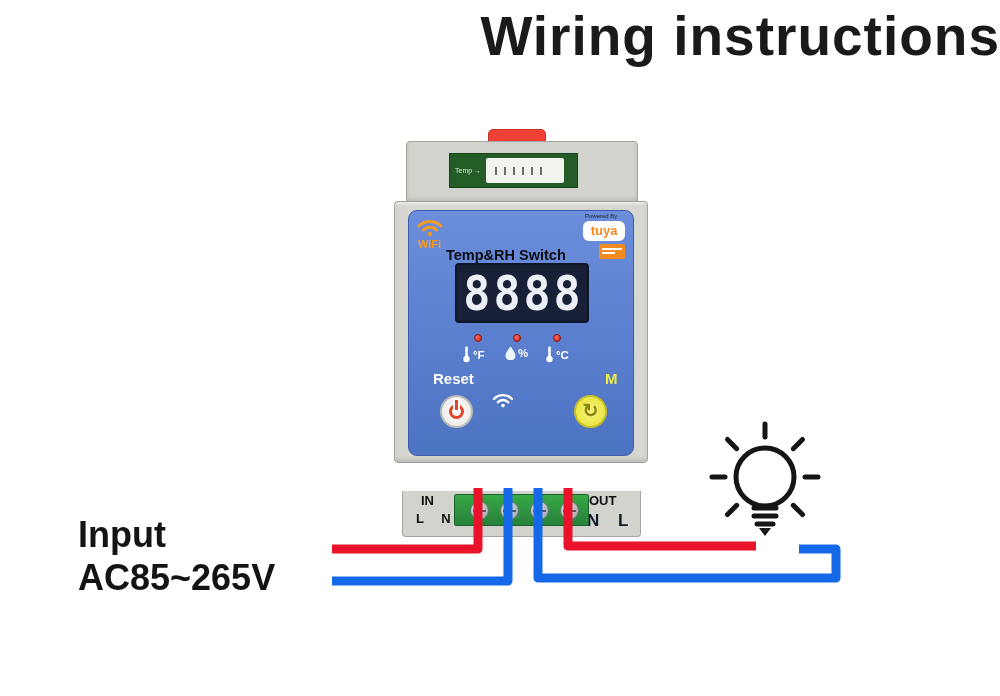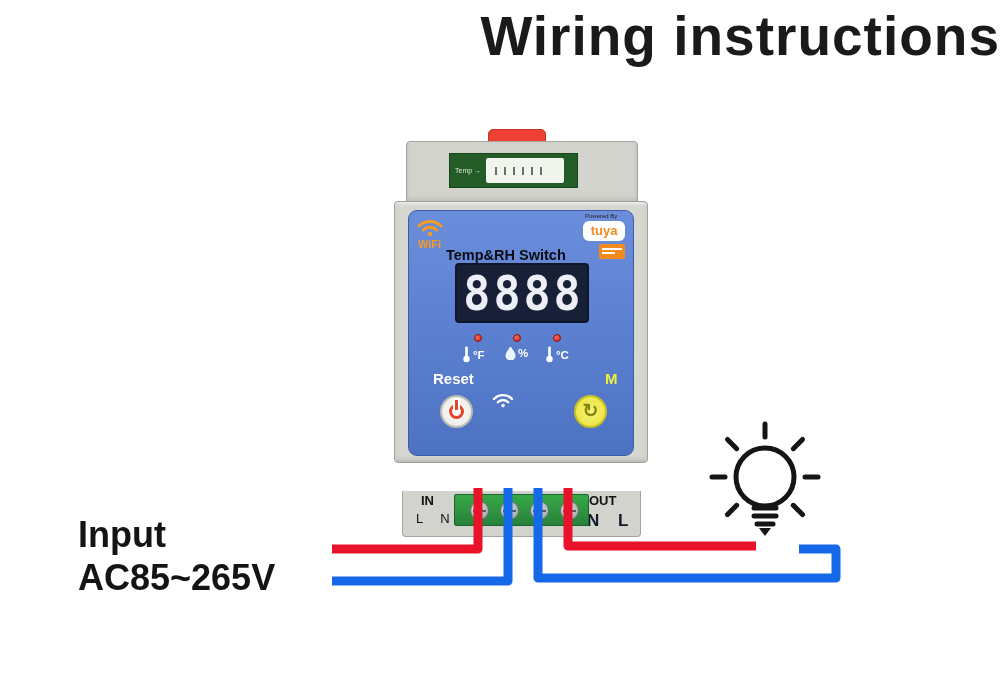--- a/index.html
+++ b/index.html
@@ -73,21 +73,21 @@
 
   .m-btn { left:165px; top:184px; width:33px; height:33px; border-radius:50%;
            background:radial-gradient(#f6f27a,#e8e232); border:2px solid #c6c026;
            color:#8a8411; font-size:19px; font-weight:700; text-align:center; line-height:28px; }
 
   
   .bottom-section { left:402px; top:458px; width:239px; height:46px; background:#d2d3cd;
                     border:1px solid #a3a49e; border-top:none; border-radius:0 0 4px 4px;margin-top:33px; }
   .in-label  { left:18px;  top:2px;  font-weight:800; font-size:13px; color:#101010; }
   .out-label { left:186px; top:2px;  font-weight:800; font-size:13px; color:#101010; }
-  .ln-left   { left:13px;  top:20px; font-weight:400; font-size:13px; color:#101010; letter-spacing:7px; }
+  .ln-left   { left:13px;  top:20px; font-weight:700; font-size:13px; color:#101010; letter-spacing:7px; }
   .nl-right  { left:184px; top:20px; font-weight:800; font-size:17px; color:#0f172a; letter-spacing:7px; }
   .terminal-strip { left:51px; top:3px; width:135px; height:32px;
                     background:linear-gradient(#37a845,#27813a);
                     border:1px solid #1d6330; border-radius:2px; }
   .screw { top:6px; width:19px; height:19px; border-radius:50%;
            background:radial-gradient(circle at 35% 30%, #dde0e2, #9aa0a4);
            border:1px solid #6f757a; }
   .screw::before { content:""; position:absolute; left:2px; top:8px; width:13px; height:2px; background:#565b60; }
   .screw::after  { content:""; position:absolute; left:8px; top:2px; width:2px; height:13px; background:#565b60; }
   .s1 { left:15px; } .s2 { left:45px; } .s3 { left:75px; } .s4 { left:105px; }

